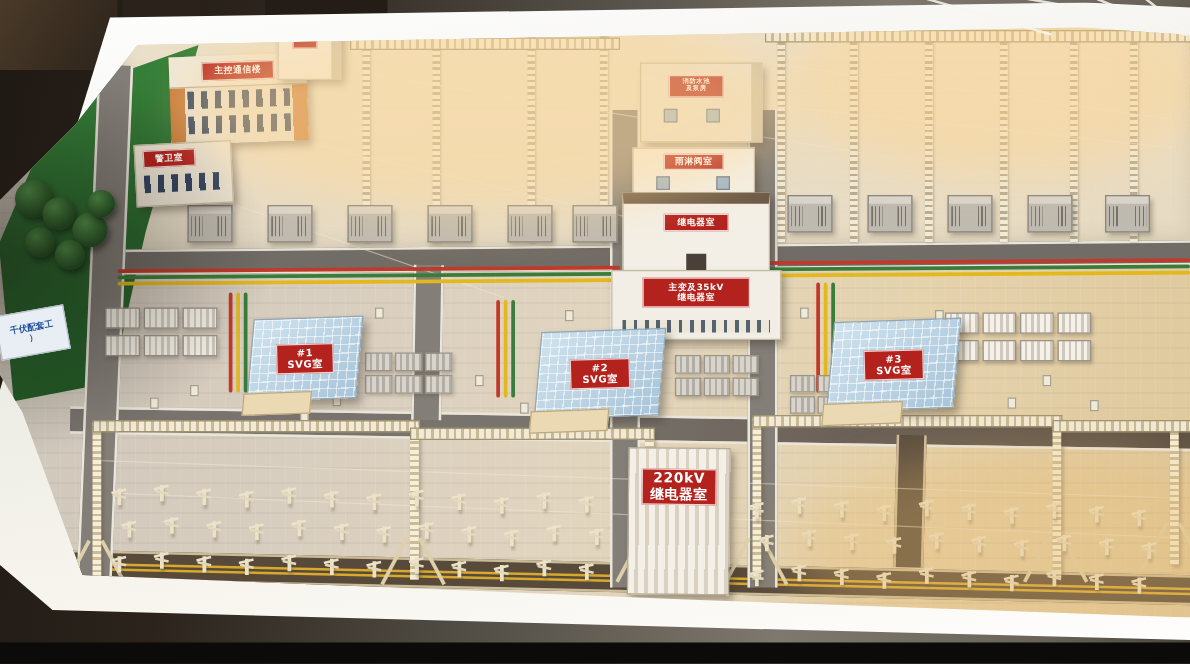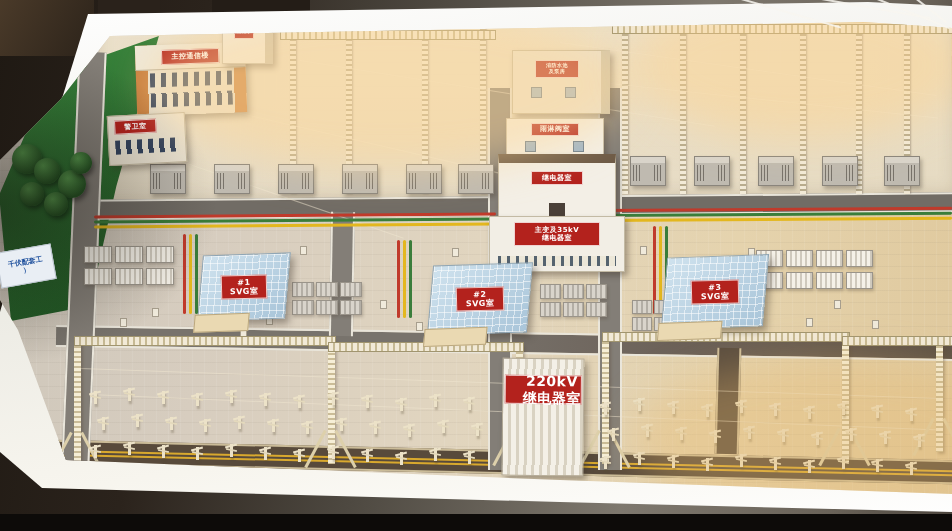--- a/index.html
+++ b/index.html
@@ -181,21 +181,21 @@
       <div class="door"></div>
     </div>
     <div class="bld b-mvr">
       <div class="sign" style="left:50%;top:5px;transform:translateX(-50%);width:84px;height:22px;font-size:7px;">
         <span>主变及35kV</span>
         <span>继电器室</span>
       </div>
       <div class="slits"></div>
     </div>
     <div class="bld b-220">
-      <div class="sign" style="left:50%;top:16px;transform:translateX(-50%);width:58px;height:27px;font-size:14px;padding-left:17px;">
+      <div class="sign" style="left:50%;top:16px;transform:translateX(-50%);width:58px;height:27px;font-size:11px;">
         <span>220kV</span>
         <span>继电器室</span>
       </div>
     </div>
 
     <div class="svgb" style="left:200px;top:254px;width:86px;height:64px;">
       <div class="sign" style="width:44px;height:22px;font-size:8px;">
         <span>#1</span>
         <span>SVG室</span>
       </div>

